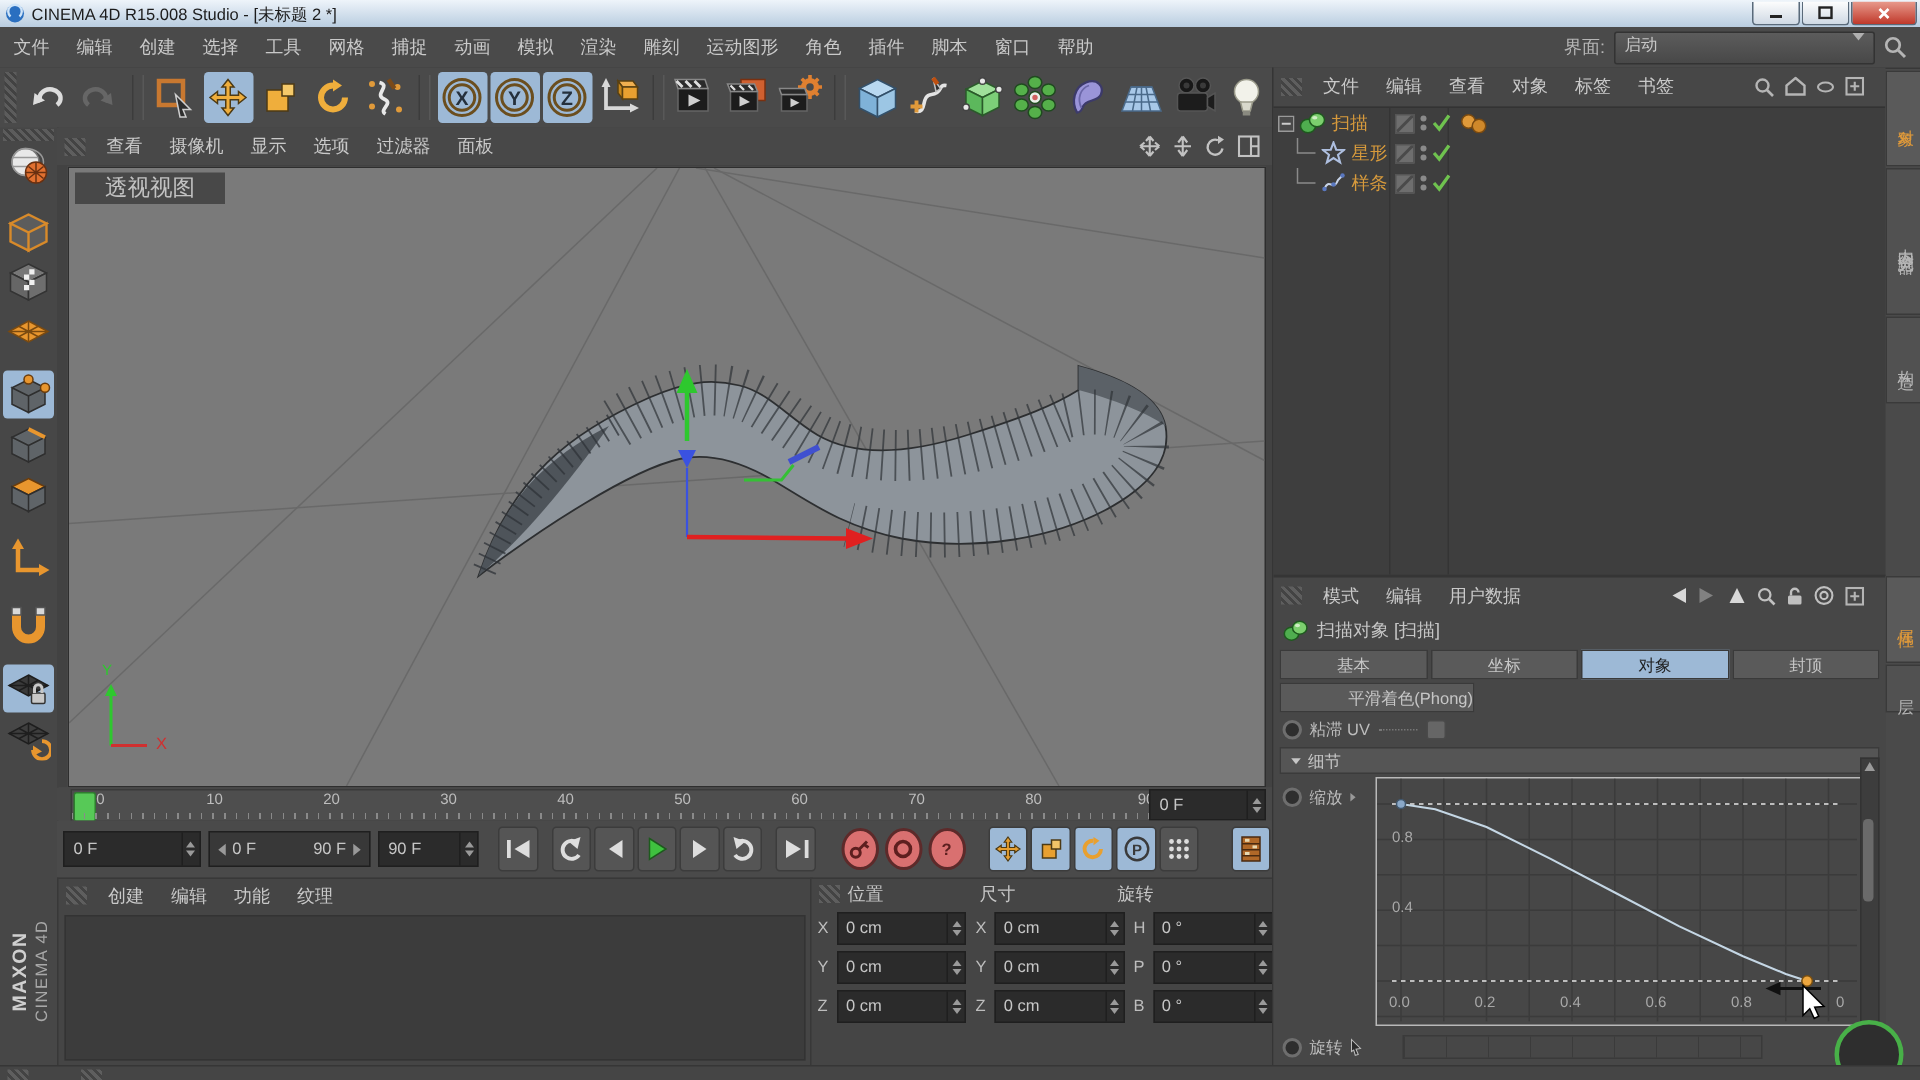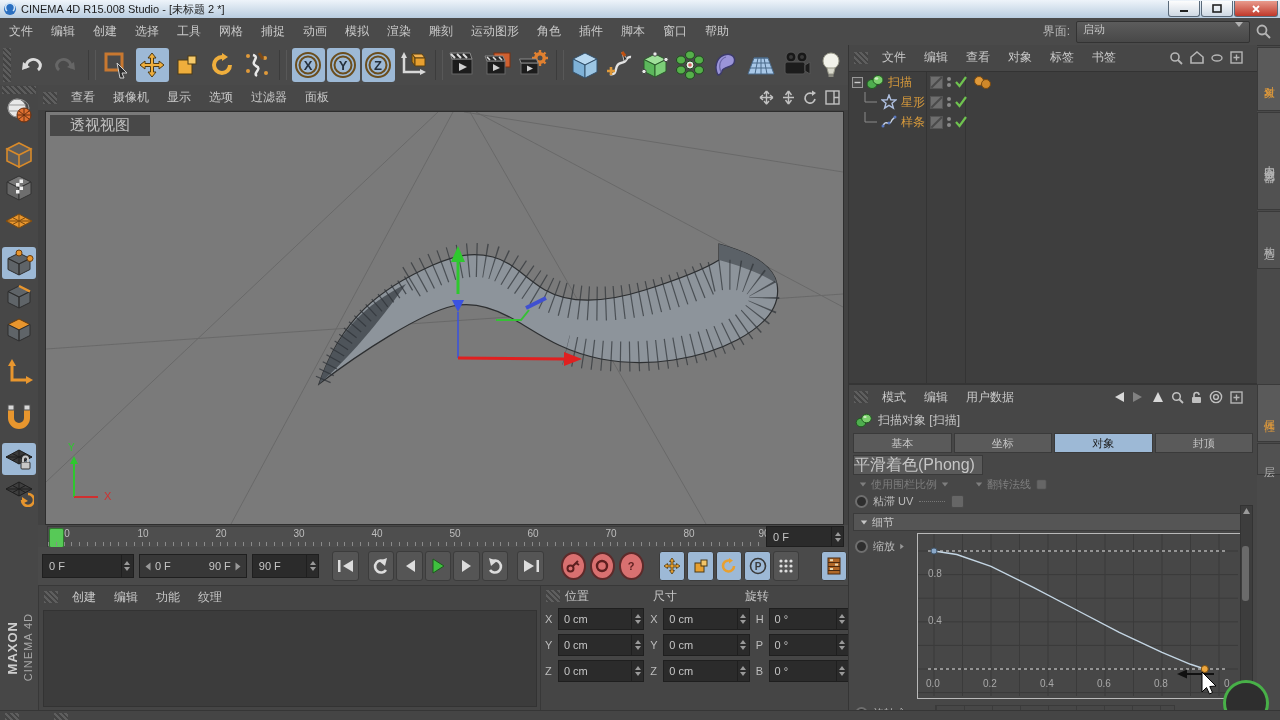--- a/index.html
+++ b/index.html
@@ -87,21 +87,21 @@
   .dots2 i{width:4px;height:4px;border-radius:50%;background:#8a8a8a;}
   .treecol{position:absolute;left:77px;top:0;height:100%;border-left:1px solid #343434;}
   .treecol2{position:absolute;left:116px;top:0;height:100%;border-left:1px solid #343434;}
   
   .am{position:absolute;left:0;top:338px;width:408px;height:327px;background:#474747;border-top:2px solid #353535;}
   .amtabs{display:flex;gap:2px;padding:2px 4px;}
   .amtab{flex:1;height:18px;background:#5a5a5a;border:1px solid #3a3a3a;display:flex;align-items:center;
      justify-content:center;font-size:11px;text-align:center;}
   .amtab.on{background:#9db9d6;color:#1e1e1e;}
   .phongtab{width:128px;height:18px;background:#5a5a5a;border:1px solid #3a3a3a;display:flex;align-items:center;
-     justify-content:flex-start;font-size:16px;margin:0 0 2px 4px;}
+     justify-content:flex-end;font-size:11px;margin:0 0 2px 4px;}
   .secthdr{height:16px;background:#555;border:1px solid #3b3b3b;display:flex;align-items:center;
      font-size:11px;padding-left:6px;gap:4px;margin:3px 4px 2px 4px;}
   .radio{width:9px;height:9px;border-radius:50%;background:#2e2e2e;border:2px solid #6e6e6e;margin-right:5px;}
   .dimrow{color:#7e7e7e;font-size:11px;display:flex;gap:26px;padding-left:10px;height:15px;align-items:center;}
   .chk{width:11px;height:11px;border-radius:2px;background:#666;border:1px solid #4a4a4a;}
   .scrollbar{position:absolute;right:4px;top:120px;width:11px;height:190px;background:#3d3d3d;border:1px solid #333;}
   .thumb{position:absolute;left:1px;top:40px;width:7px;height:55px;background:#6a6a6a;border-radius:3px;}
   
   .vtab{position:absolute;left:1257px;width:22px;background:#515151;border:1px solid #3a3a3a;
      display:flex;align-items:center;justify-content:center;color:#b5b5b5;font-size:11px;}
@@ -924,32 +924,20 @@
         <div class="amtab on">
             <span>对象</span>
           </div>
         <div class="amtab">
             <span>封顶</span>
           </div>
       </div>
       <div class="phongtab">
           <span>平滑着色(Phong)</span>
         </div>
-      <div class="dimrow">
-        <span class="row" style="gap:4px">
-            <span class="tri" style="border-top-color:#7e7e7e;transform:scale(.8)"></span>
-            <span>使用围栏比例</span>
-            <span class="tri" style="border-top-color:#7e7e7e;transform:scale(.8)"></span>
-          </span>
-        <span class="row" style="gap:4px">
-            <span class="tri" style="border-top-color:#7e7e7e;transform:scale(.8)"></span>
-            <span>翻转法线</span>
-            <span class="chk" style="transform:scale(.8)"></span>
-          </span>
-      </div>
       <div class="row" style="height:18px;padding-left:6px">
         <span class="radio"></span>
         <span style="font-size:11px;color:#bdbdbd">粘滞 UV</span>
         <span style="width:26px;border-bottom:1px dotted #777;height:1px;margin:0 6px"></span>
         <span class="chk"></span>
       </div>
       <div class="secthdr">
         <span class="tri" style="transform:scale(.8);border-top-color:#c6c6c6"></span>
         <span>细节</span>
       </div>

